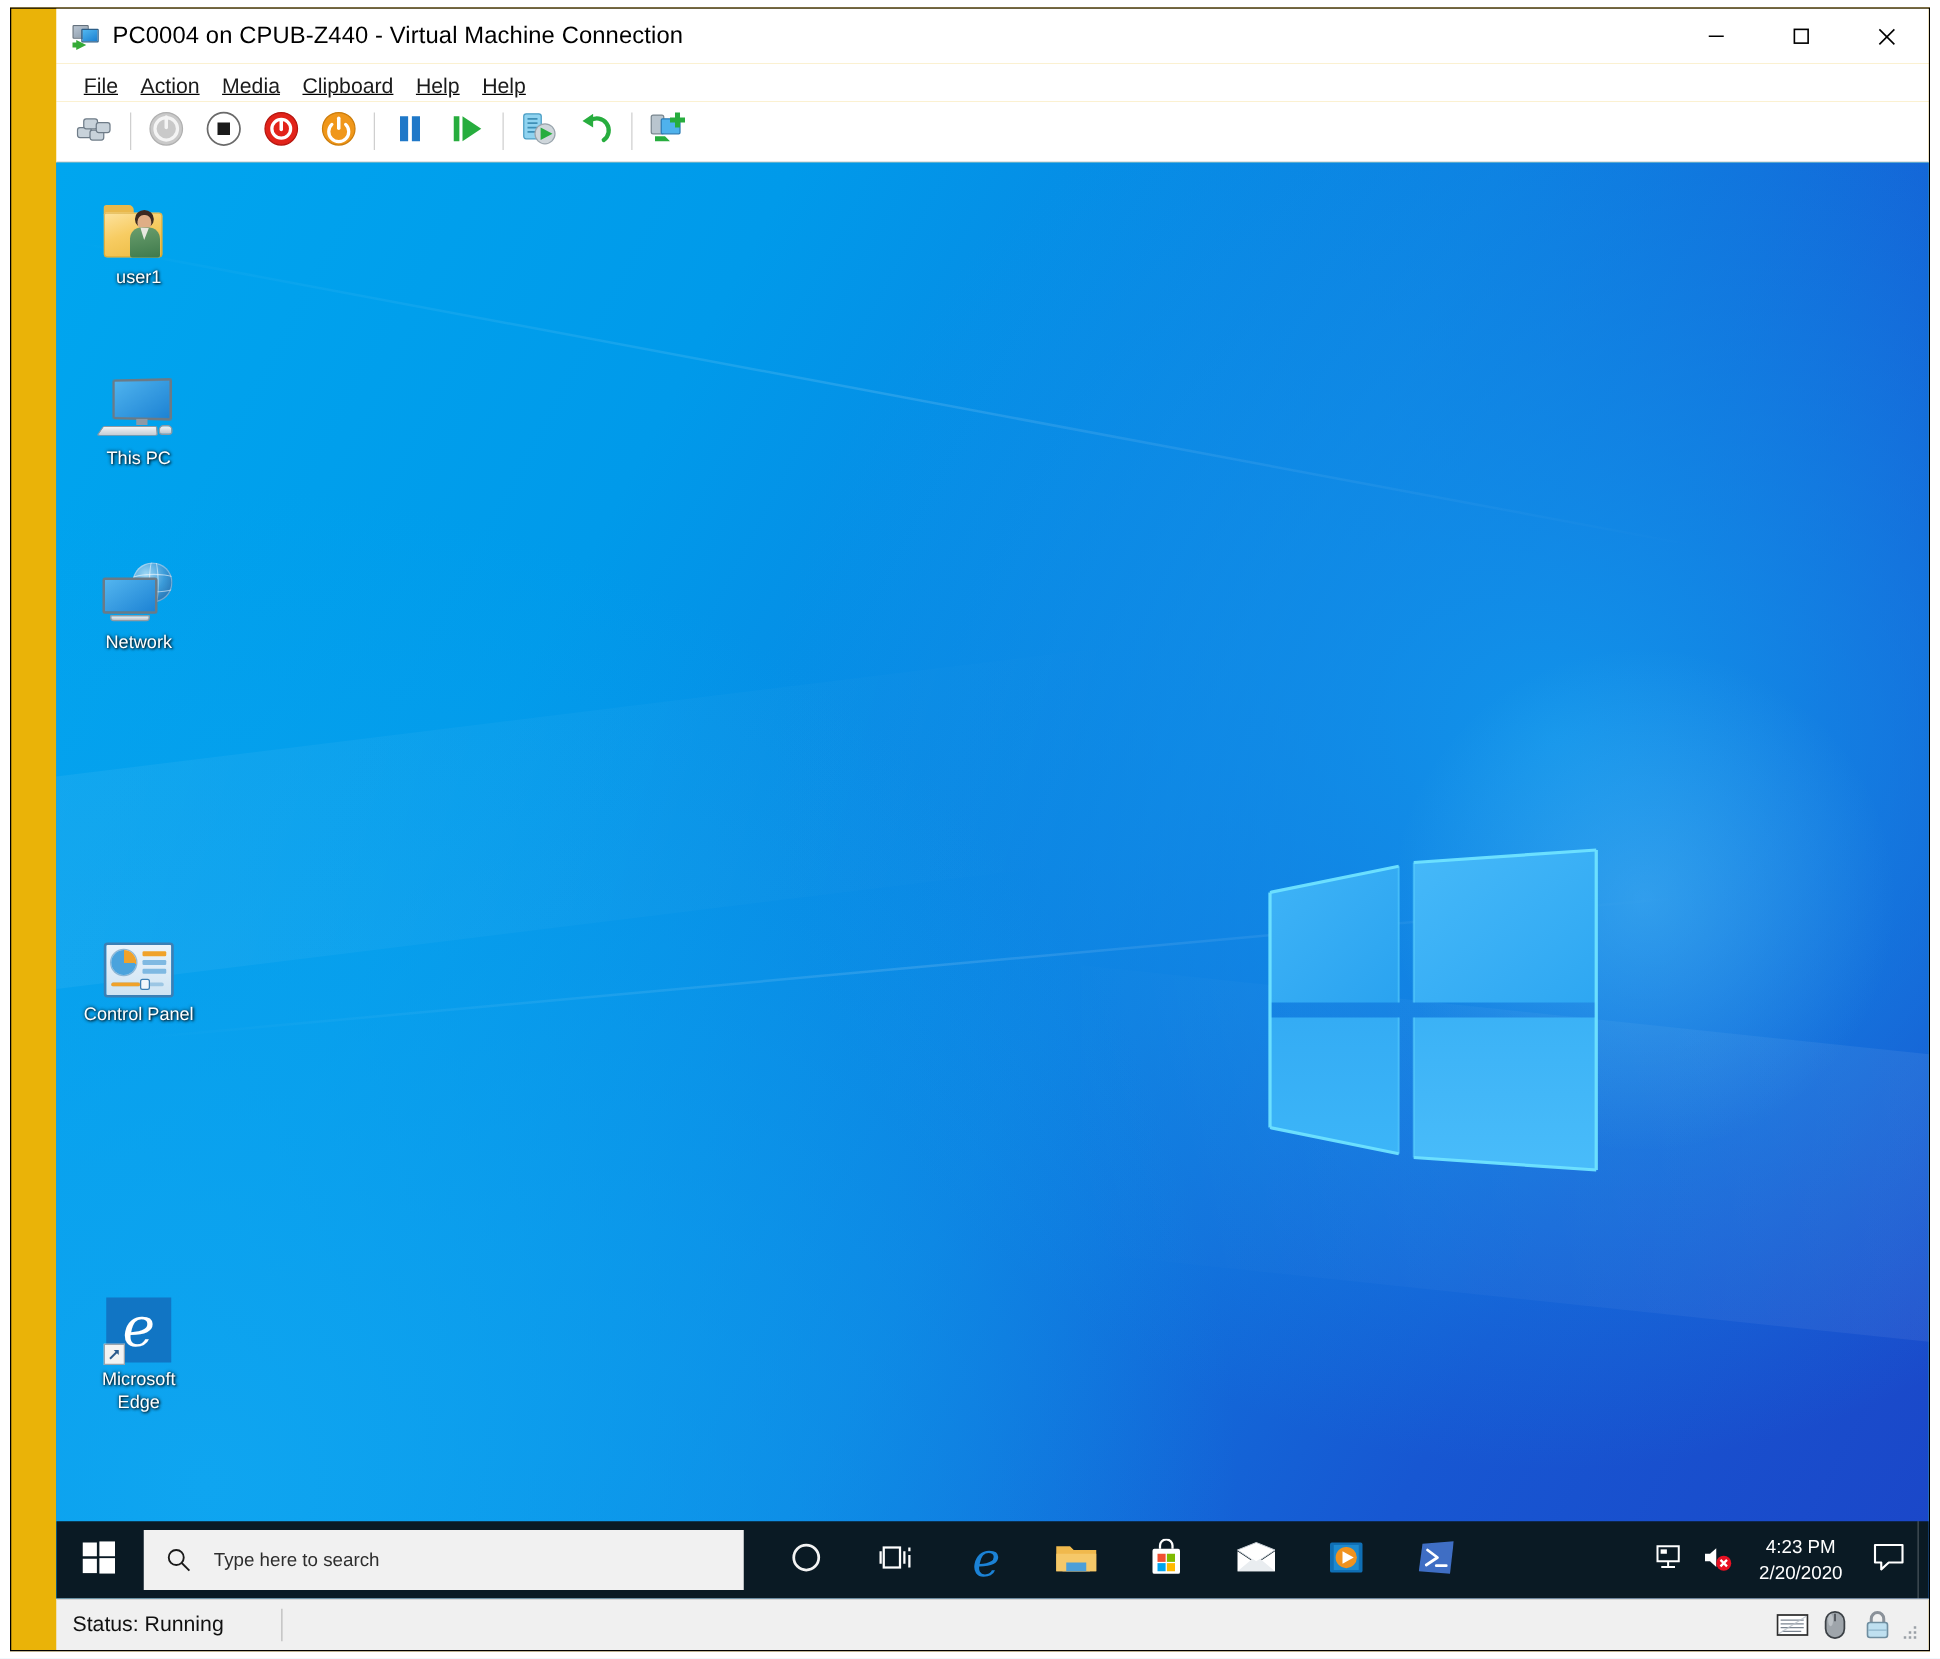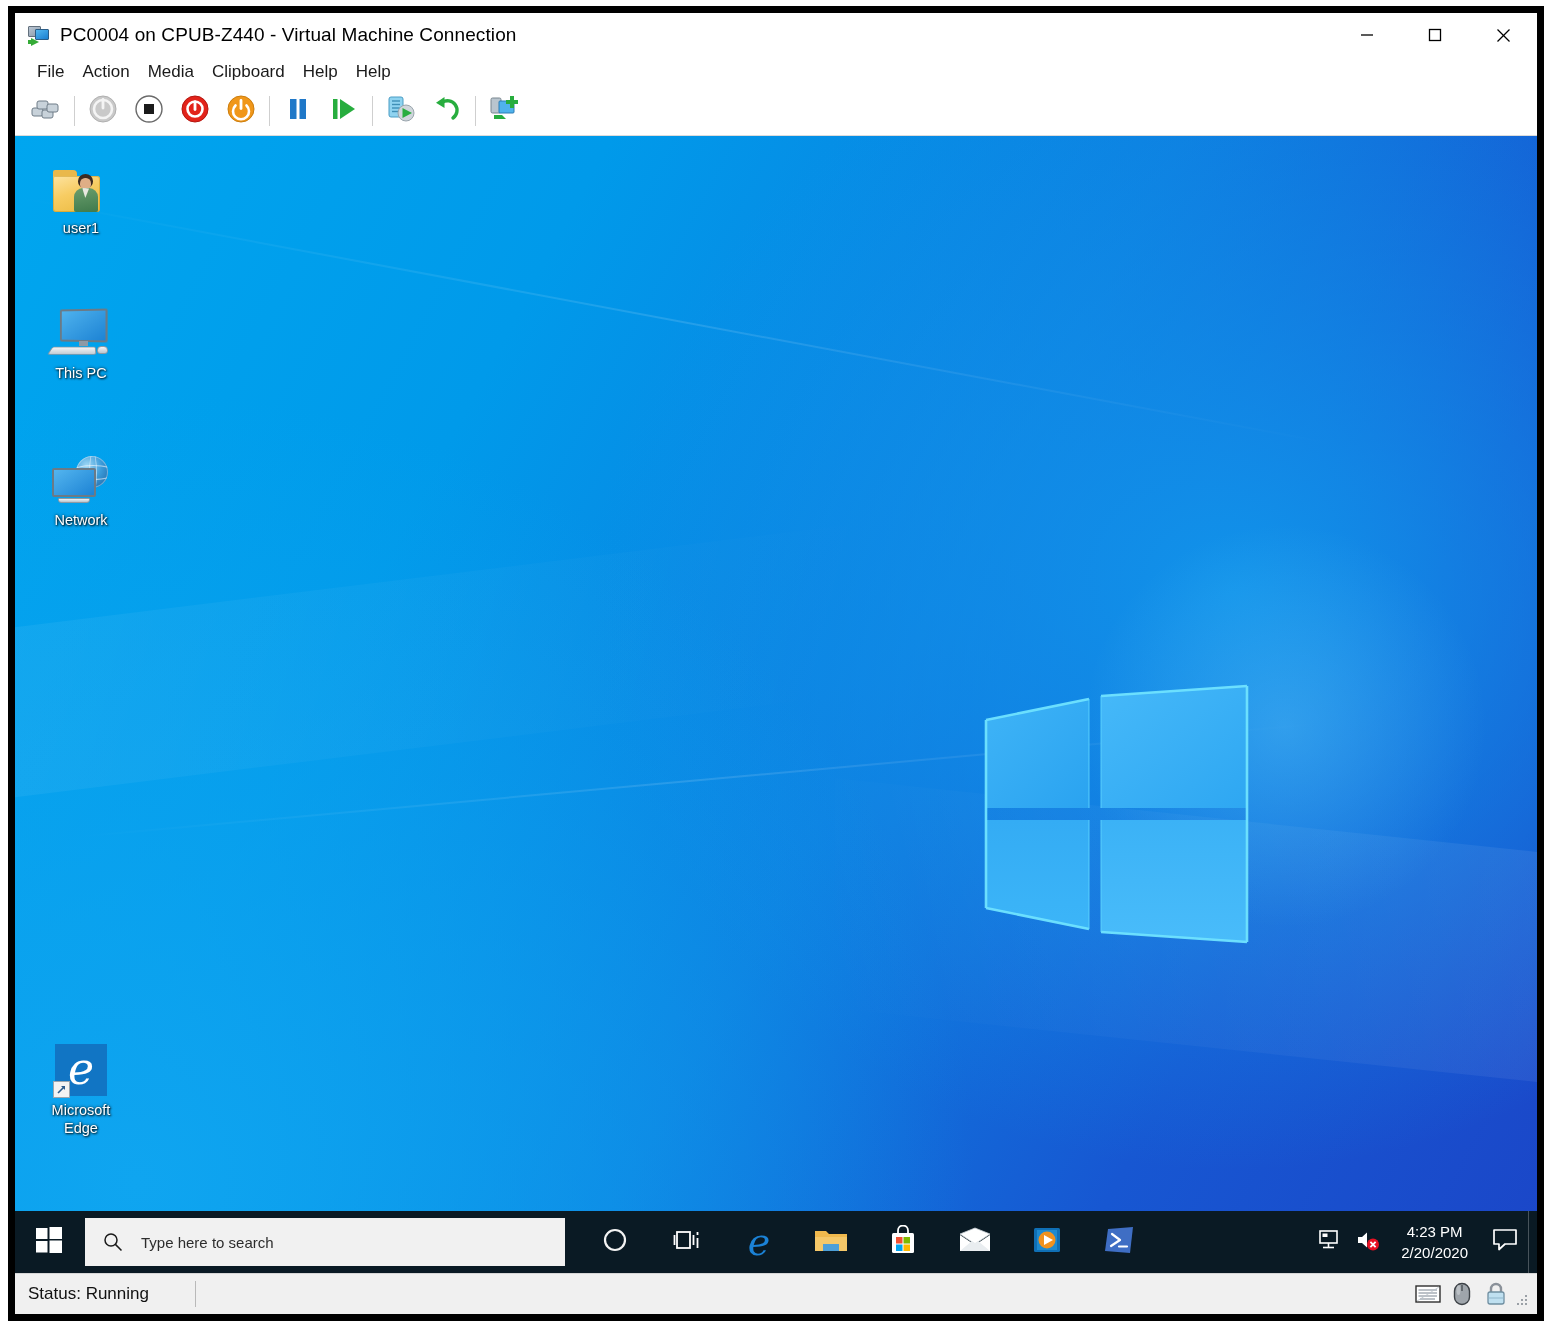--- a/index.html
+++ b/index.html
@@ -9,25 +9,26 @@
     background: #ffffff;
     font-family: "Liberation Sans", sans-serif;
     -webkit-font-smoothing: antialiased;
   }
 
   
   #vm-window {
     position: absolute;
     left: 8px; top: 6px;
     width: 1536px; height: 1315px;
-    border: 7px solid #000000;
+    border: 1px solid #000000;
     background: #eab308;
     box-sizing: border-box;
     display: flex;
     flex-direction: column;
+    padding-left: 36px;
   }
 
   
   .titlebar {
     height: 44px;
     flex: 0 0 44px;
     display: flex;
     align-items: center;
     background: #ffffff;
     position: relative;
@@ -83,23 +84,24 @@
     display: flex; align-items: center; justify-content: center;
     cursor: default;
   }
   .win-btn svg { display: block; }
 
   
   .menubar {
     height: 30px;
     flex: 0 0 30px;
     display: flex;
-    align-items: center;
+    align-items: flex-end;
     padding-left: 13px;
     background: #ffffff;
+    text-decoration: underline;
   }
   .menu-item {
     font-size: 17px;
     color: #1a1a1a;
     padding: 2px 9px;
     cursor: default;
     white-space: nowrap;
   }
 
   
@@ -736,20 +738,36 @@
         <div class="ic-net">
           <div class="globe"></div>
           <div class="screen"></div>
           <div class="base"></div>
         </div>
       </div>
       <div class="lbl">Network</div>
     </div>
 
 
+    <div class="desk-icon" style="top:608px">
+      <div class="glyphbox">
+        <div class="ic-cp">
+          <div class="frame"></div>
+          <div class="pie"></div>
+          <div class="bar b1"></div>
+          <div class="bar b2"></div>
+          <div class="bar b3"></div>
+          <div class="slider">
+              <div class="slider-fill"></div>
+            </div>
+          <div class="knob"></div>
+        </div>
+      </div>
+      <div class="lbl">Control Panel</div>
+    </div>
 
 
     <div class="desk-icon" style="top:900px">
       <div class="glyphbox">
         <div class="ic-edge">
           <div class="sq"></div>
           <div class="e">e</div>
           <div class="shortcut-badge">
             <svg width="11" height="11" viewBox="0 0 11 11">
               <path d="M 2 9 L 8 3" stroke="#2b5a8c" stroke-width="1.6" fill="none"></path>

